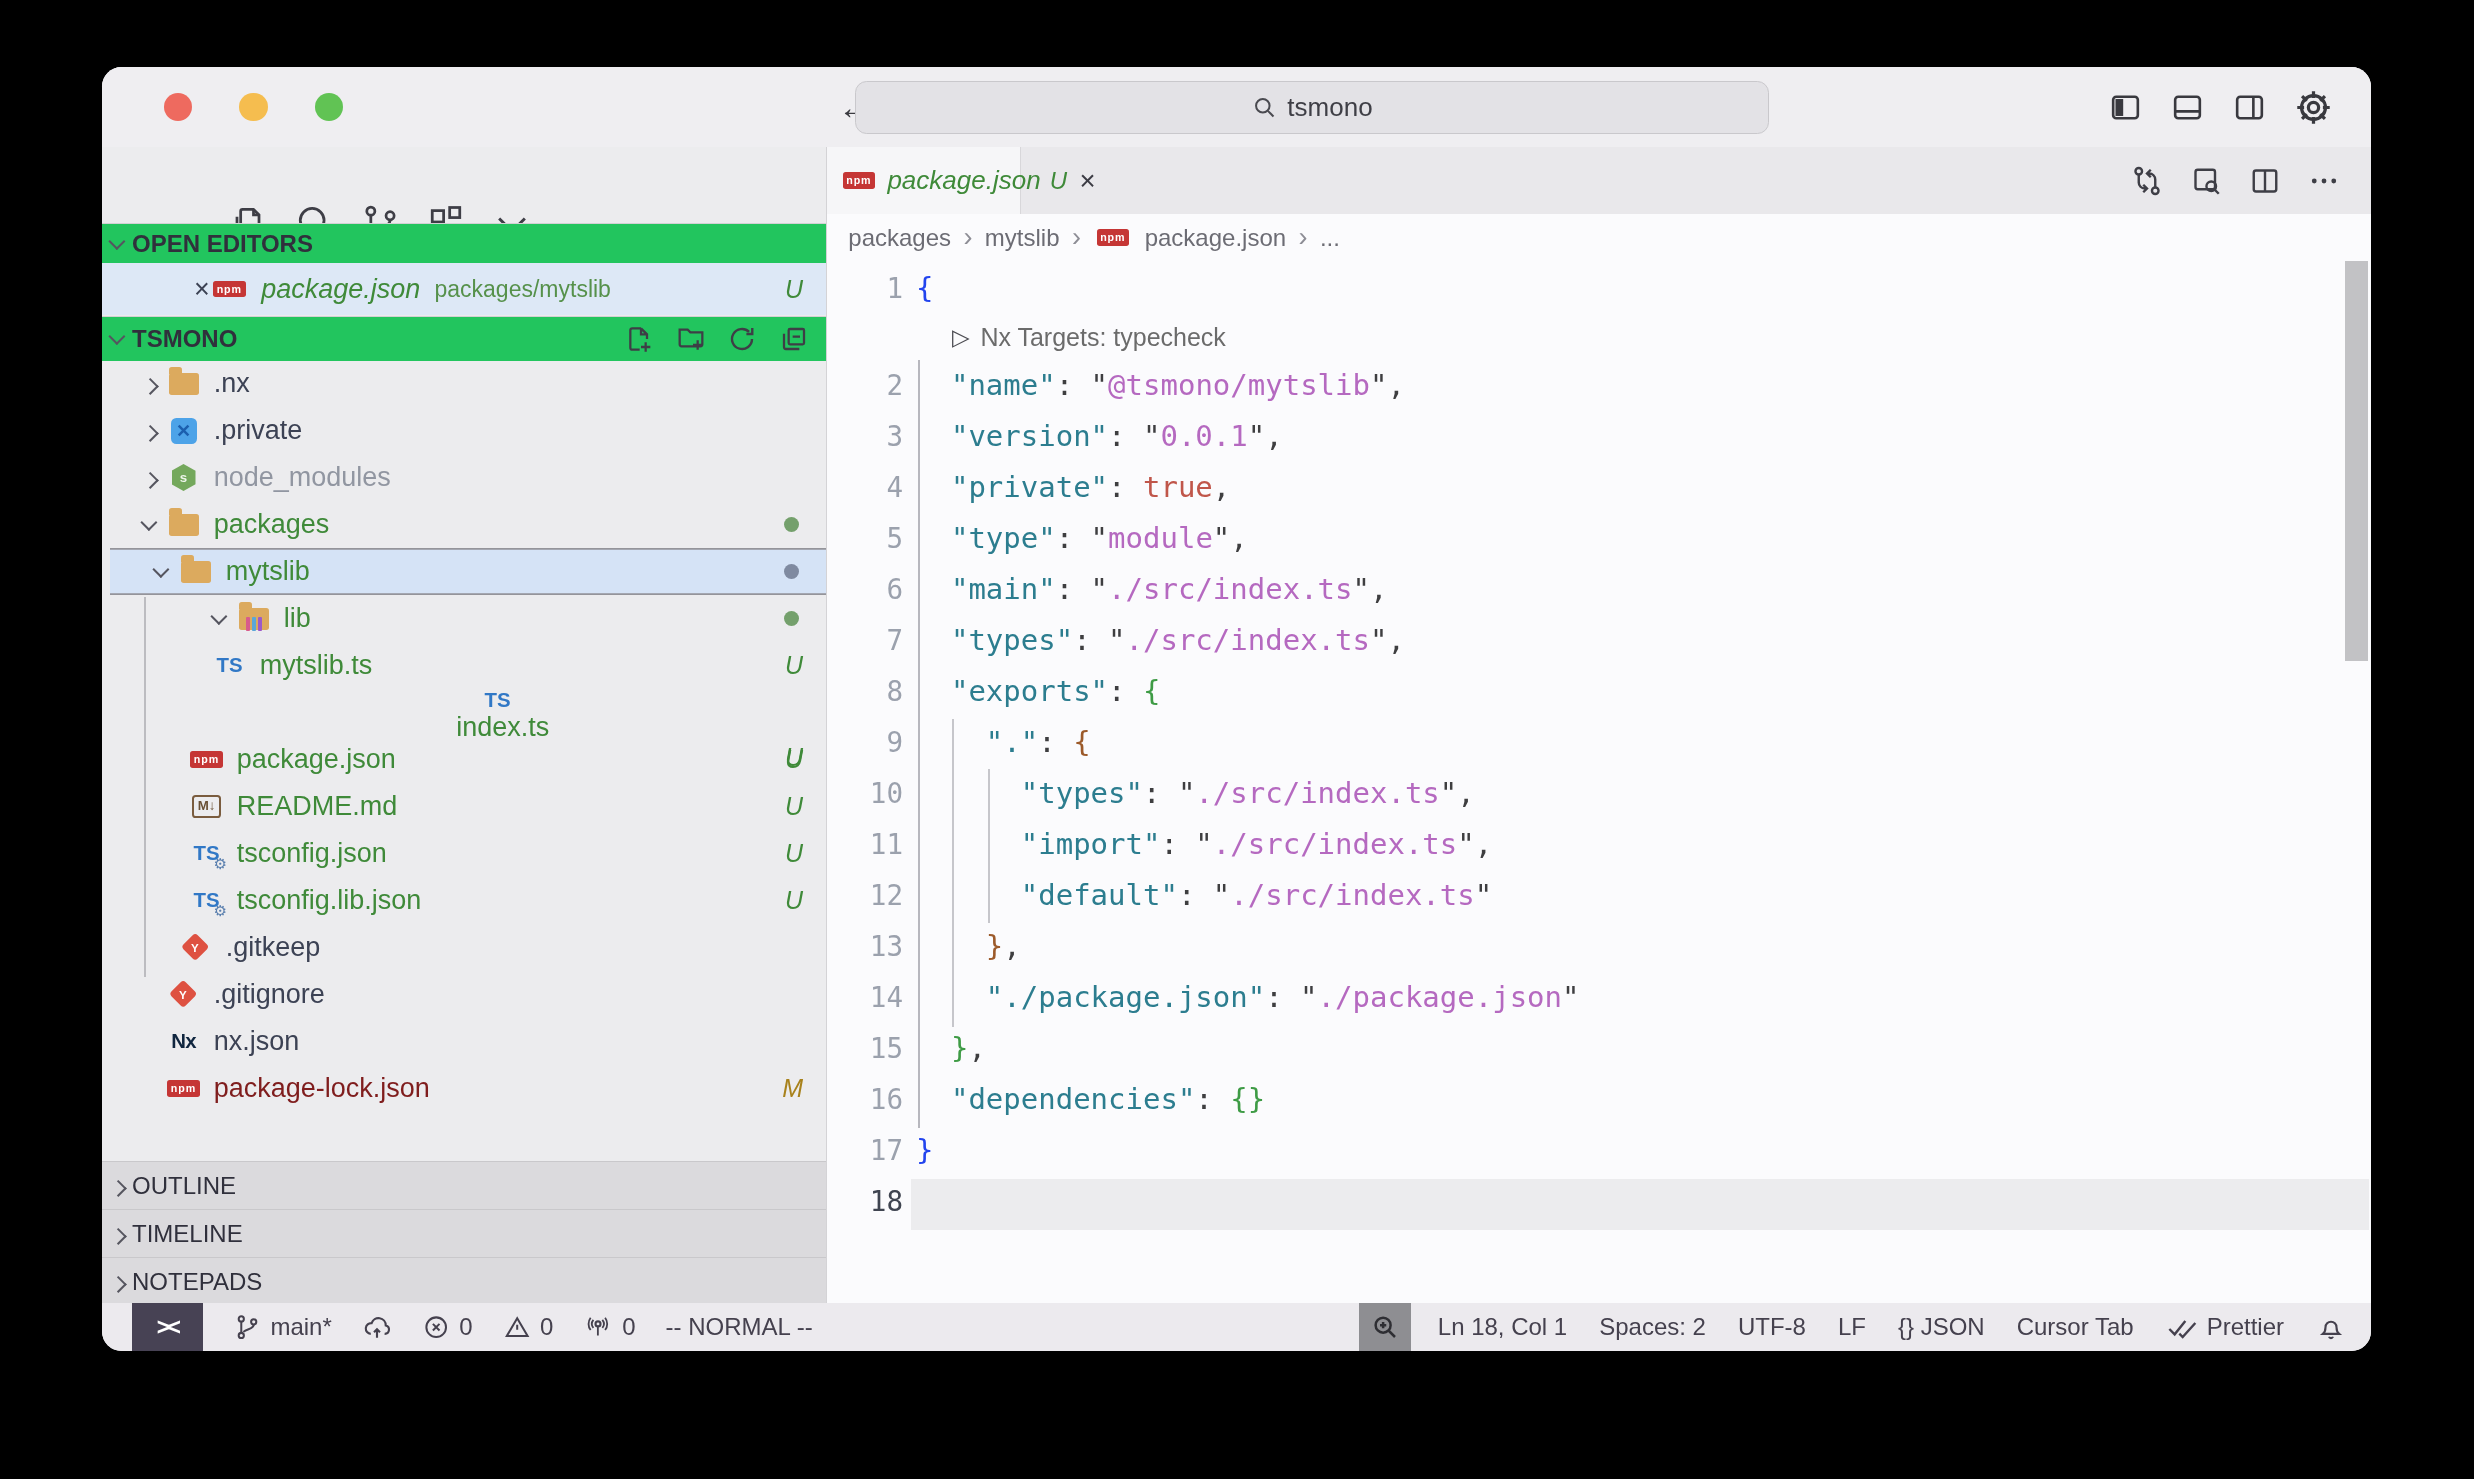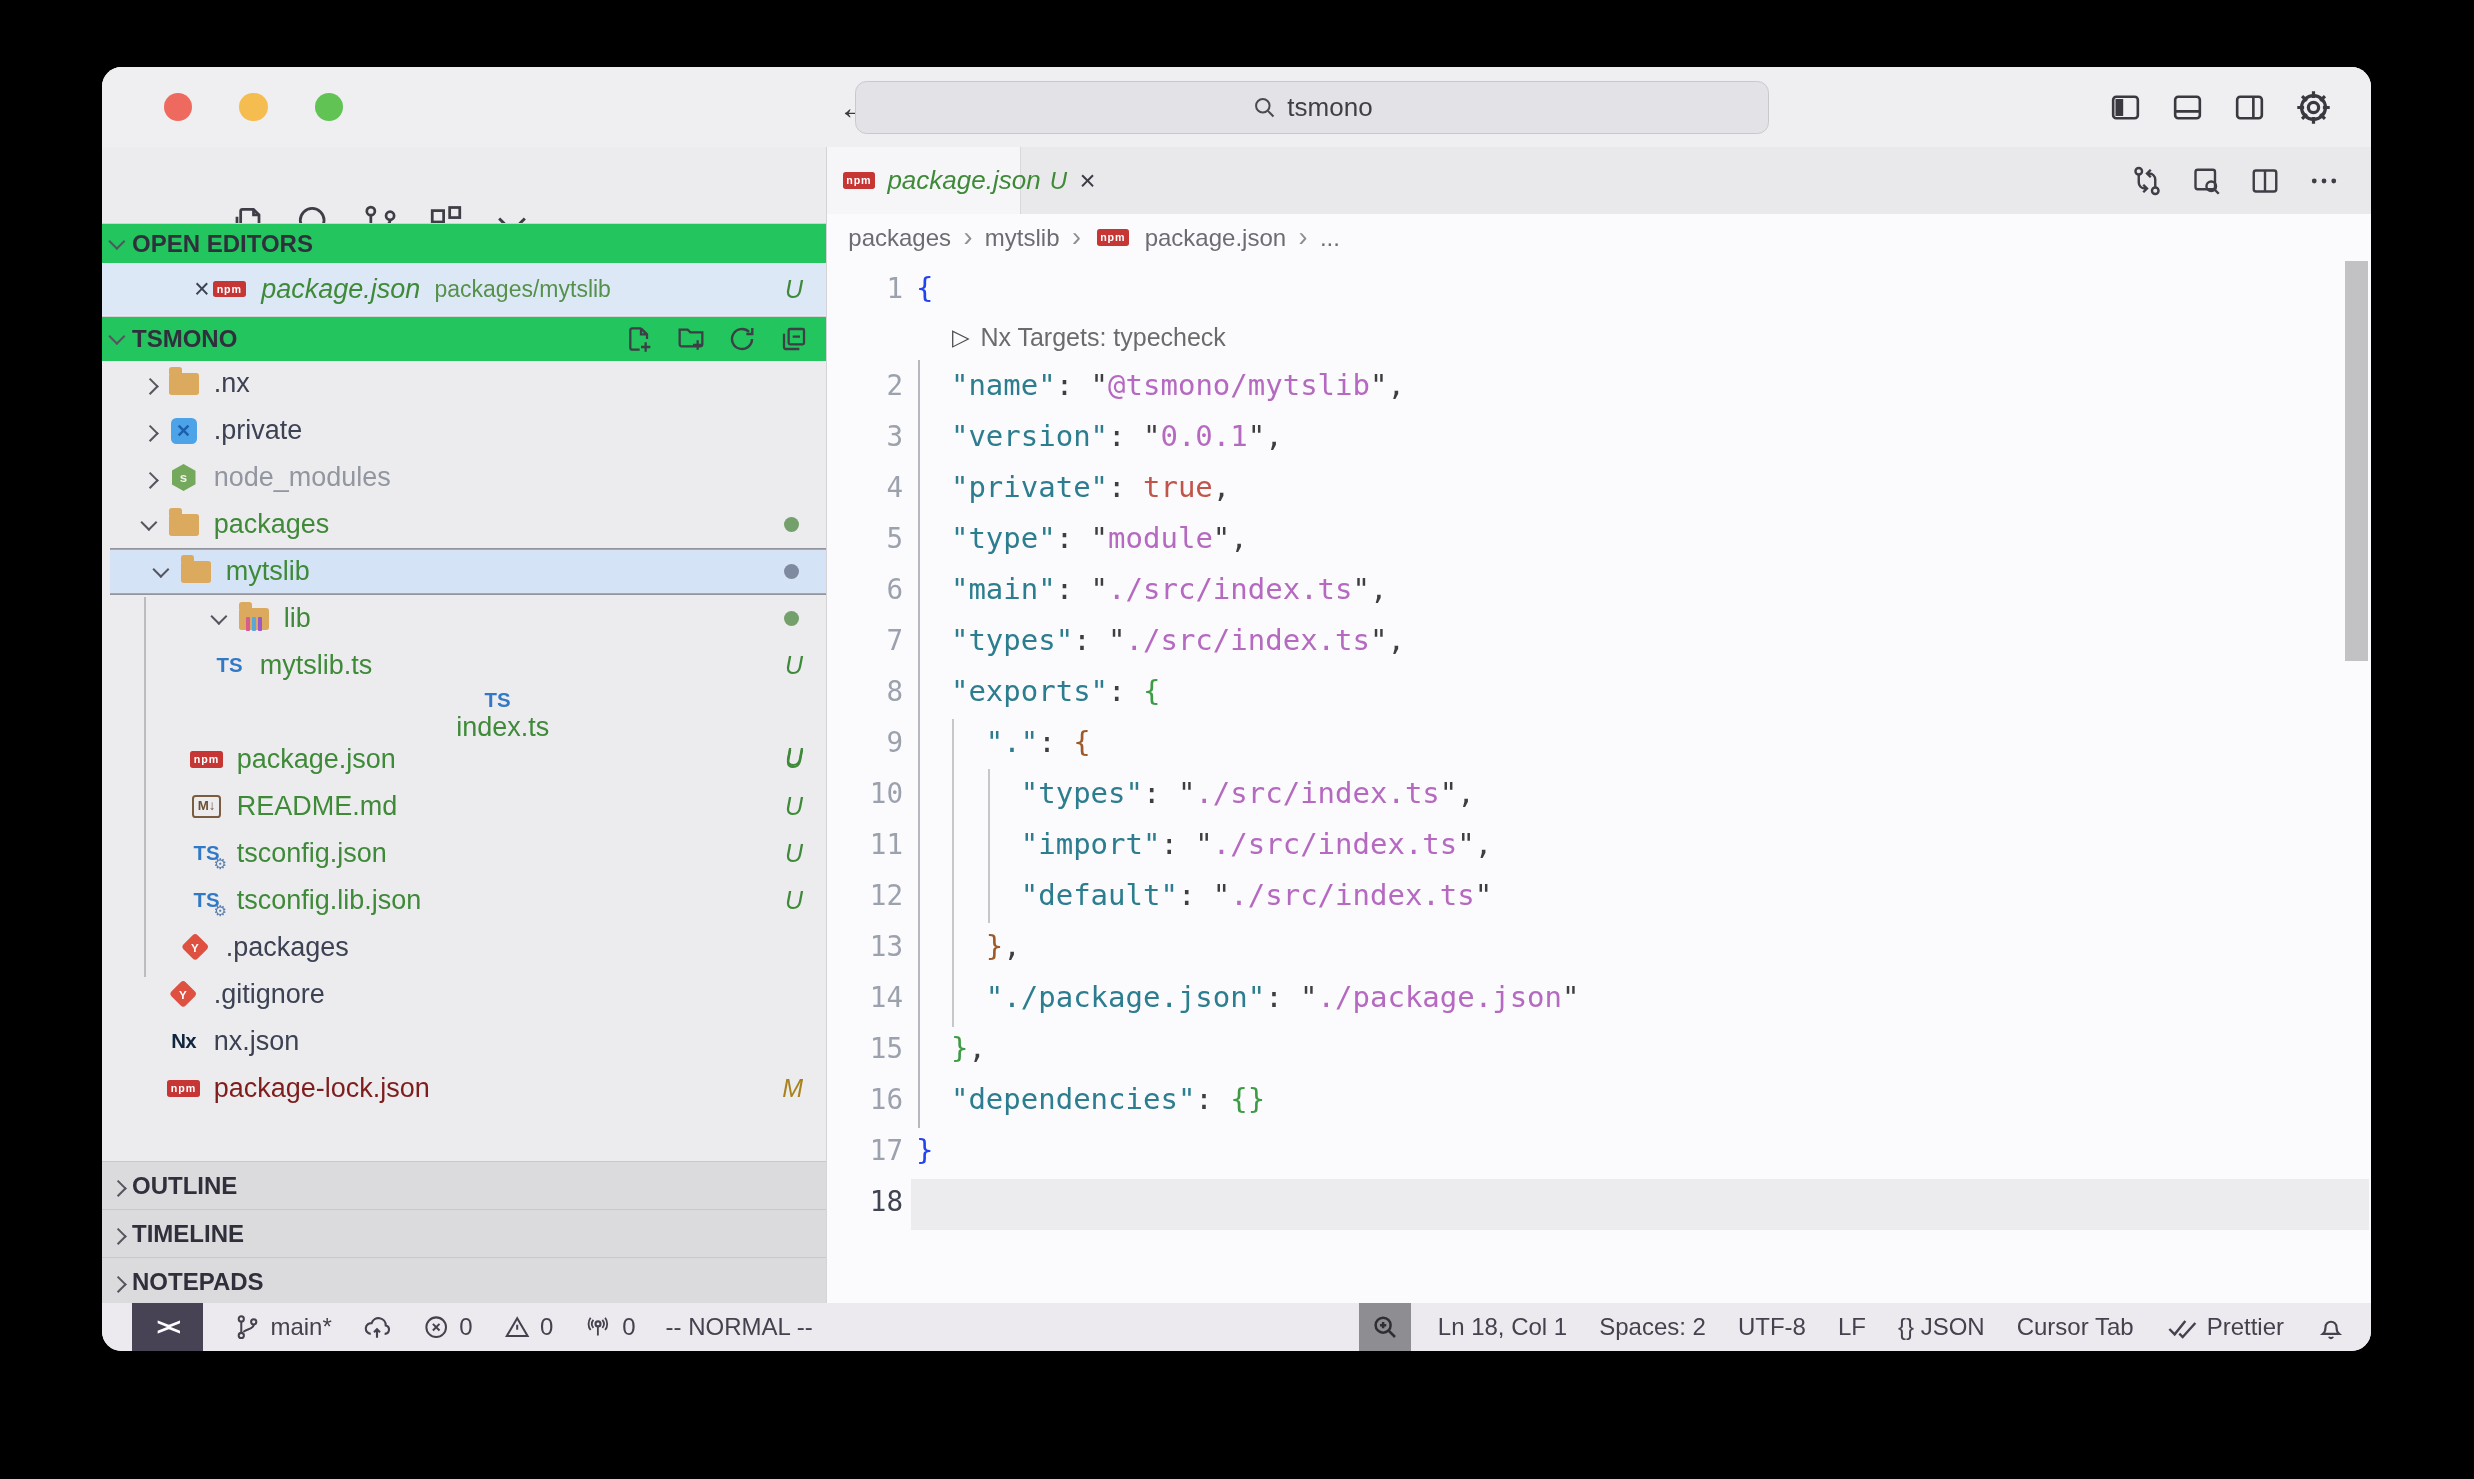--- a/index.html
+++ b/index.html
@@ -82,21 +82,21 @@
     padding:2.7px 3.6px;letter-spacing:0.9px;line-height:1;}
   .fi-md .mdbox{border:2.2px solid #7a5c3e;color:#6a5136;border-radius:3.6px;font-size:13.3px;font-weight:bold;
     padding:1.8px 3.6px;line-height:1.1;}
   .fi-git .dia{width:20.4px;height:20.4px;background:#de5141;border-radius:3.6px;transform:rotate(45deg);
     display:flex;align-items:center;justify-content:center;}
   .fi-git .dia b{transform:rotate(-45deg);color:#fff;font-size:11.6px;font-weight:bold;}
   .fi-nx::after{content:"Nx";color:#10263f;font-weight:bold;font-size:20.4px;letter-spacing:-0.9px;}
 
   
   .panels{position:absolute;left:0;top:1014px;width:100%;}
-  .panel-h{height:47px;display:flex;align-items:center;font-weight:bold;color:#30303c;font-size:24px;
+  .panel-h{height:47px;display:flex;align-items:center;font-weight:normal;color:#30303c;font-size:24px;
     background:#dbdadd;border-top:1.8px solid #c9c8cb;}
 
   
   .tabbar{position:absolute;left:0;top:0;width:100%;height:67px;background:#e9e8eb;display:flex;}
   .tab{width:194px;height:67px;background:#f6f6f8;border-right:1.8px solid #d8d7da;
     display:flex;align-items:center;padding:0 12.4px;box-sizing:border-box;gap:9px;}
   .tab-title{font-style:italic;color:#3f8a39;font-size:26px;}
   .tab-dirty{color:#3f8a39;font-size:24px;font-style:italic;}
   .tab-close{color:#3c3c44;font-size:27.6px;margin-left:3.6px;}
   .tab-actions{margin-left:auto;display:flex;align-items:center;gap:23px;margin-right:30px;color:#3e3e46;}
@@ -372,21 +372,21 @@
             <span class="tlabel c-green">tsconfig.lib.json</span>
             <span class="badge U">U</span>
           </div>
           <div class="tree-row" style="padding-left: 36px;">
             <span class="chev none"></span>
             <span class="fi fi-git">
               <span class="dia">
                 <b>Y</b>
               </span>
             </span>
-            <span class="tlabel">.packages</span>
+            <span class="tlabel">.gitkeep</span>
           </div>
           <div class="tree-row" style="padding-left: 24px;">
             <span class="chev none"></span>
             <span class="fi fi-git">
               <span class="dia">
                 <b>Y</b>
               </span>
             </span>
             <span class="tlabel">.gitignore</span>
           </div>

